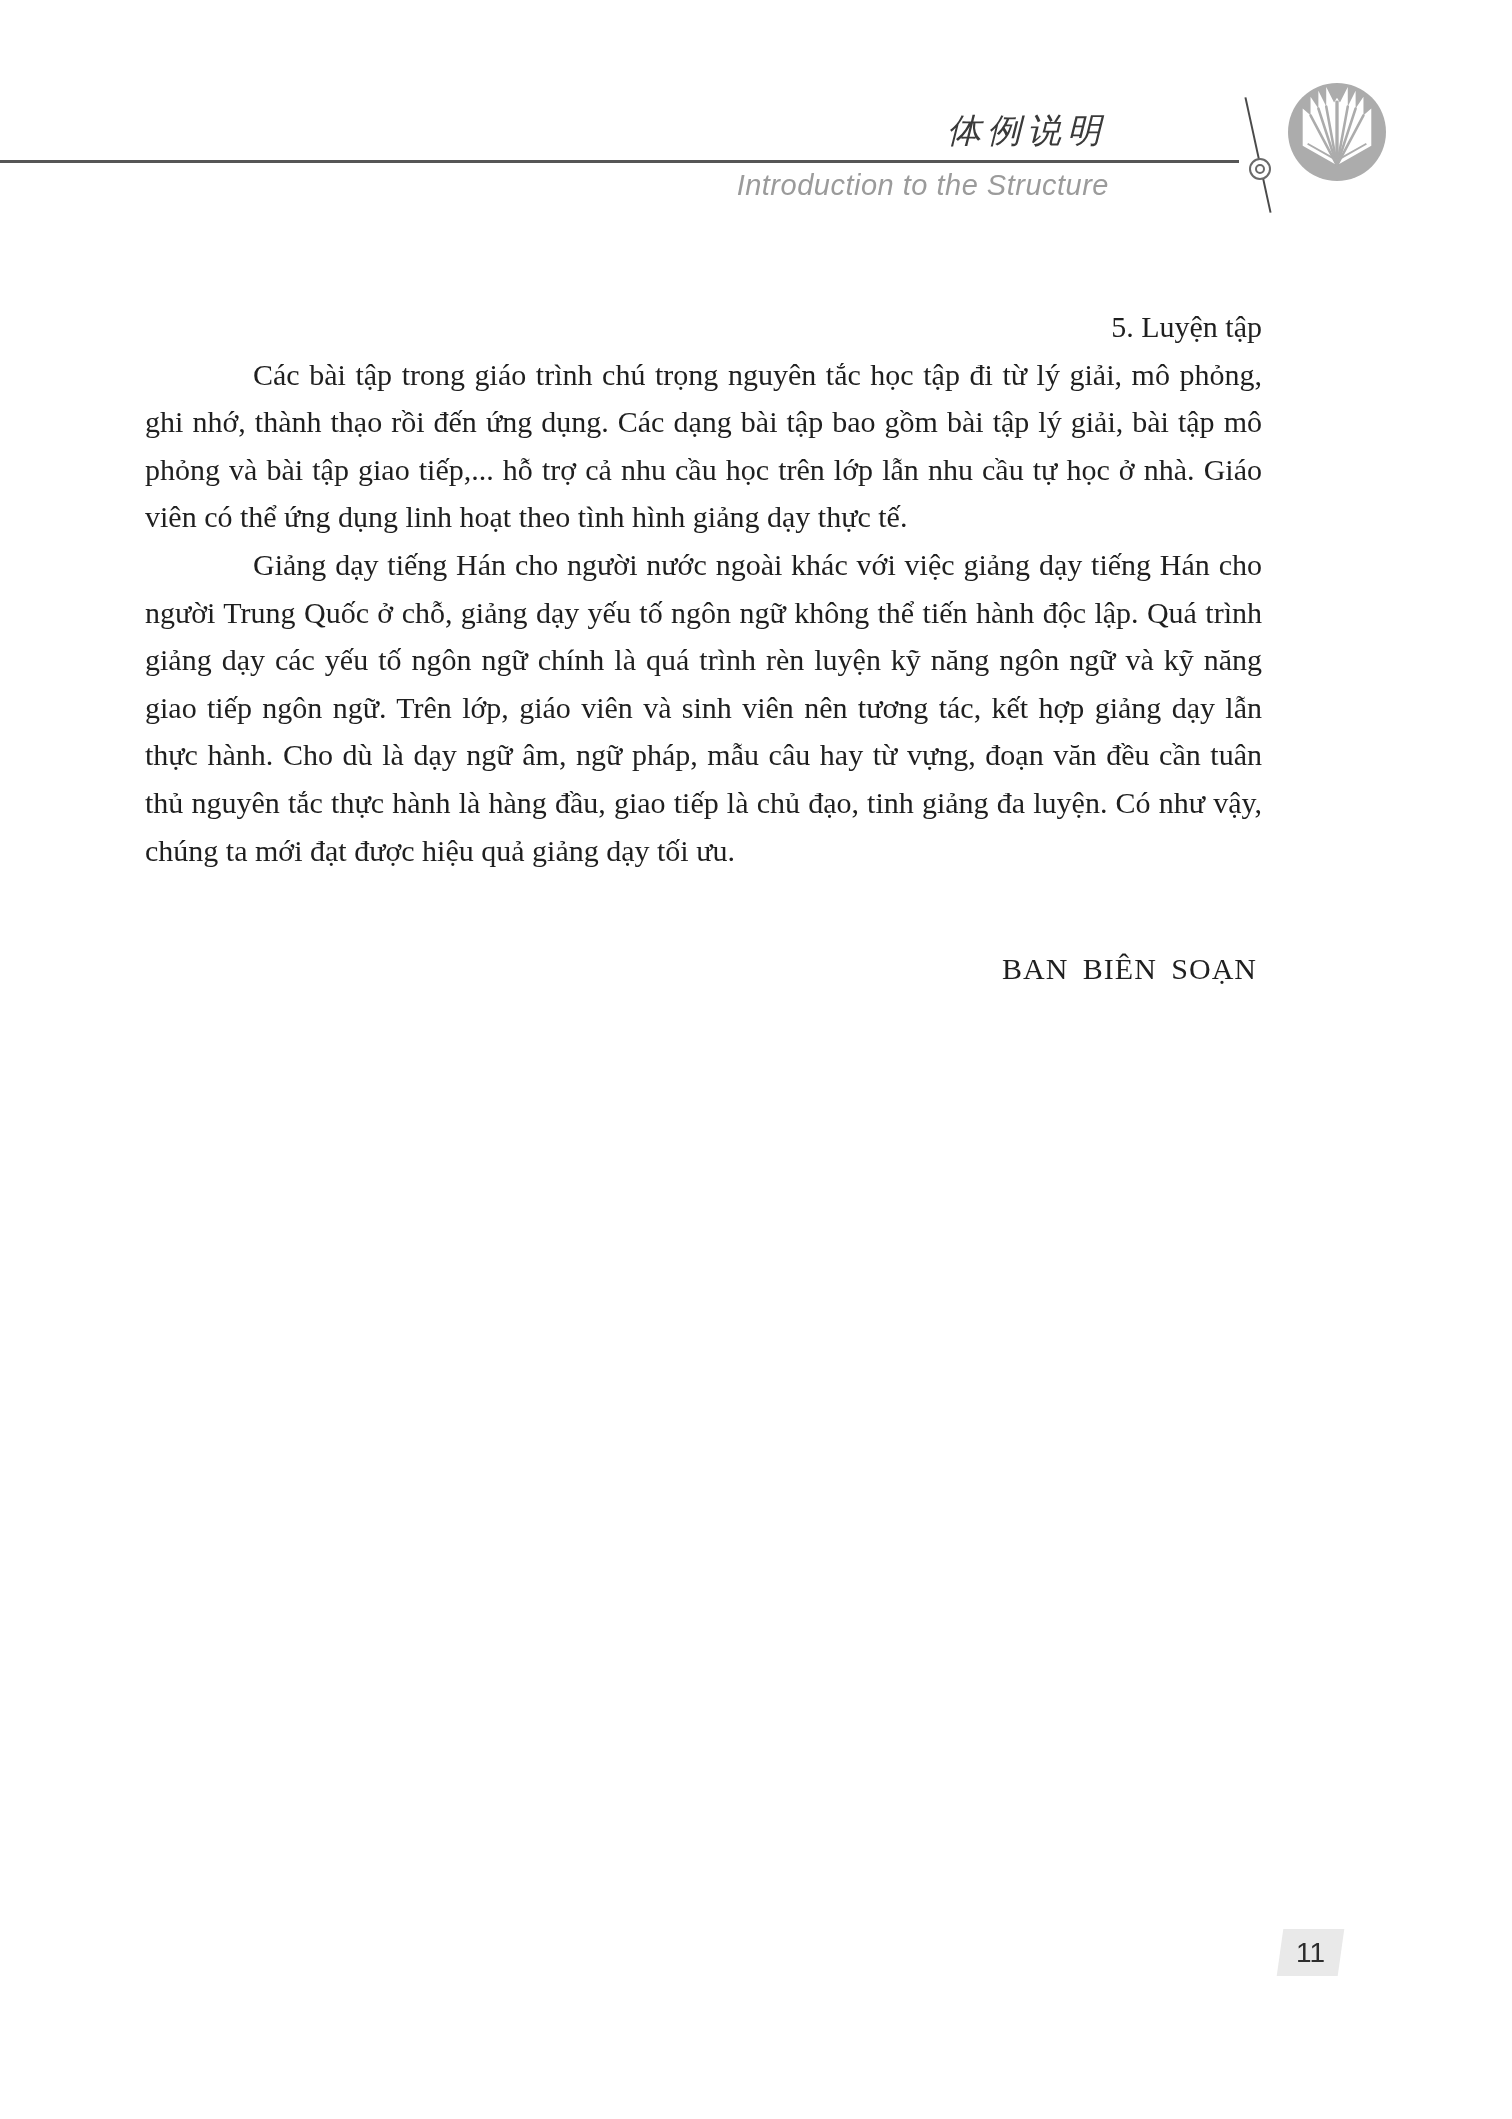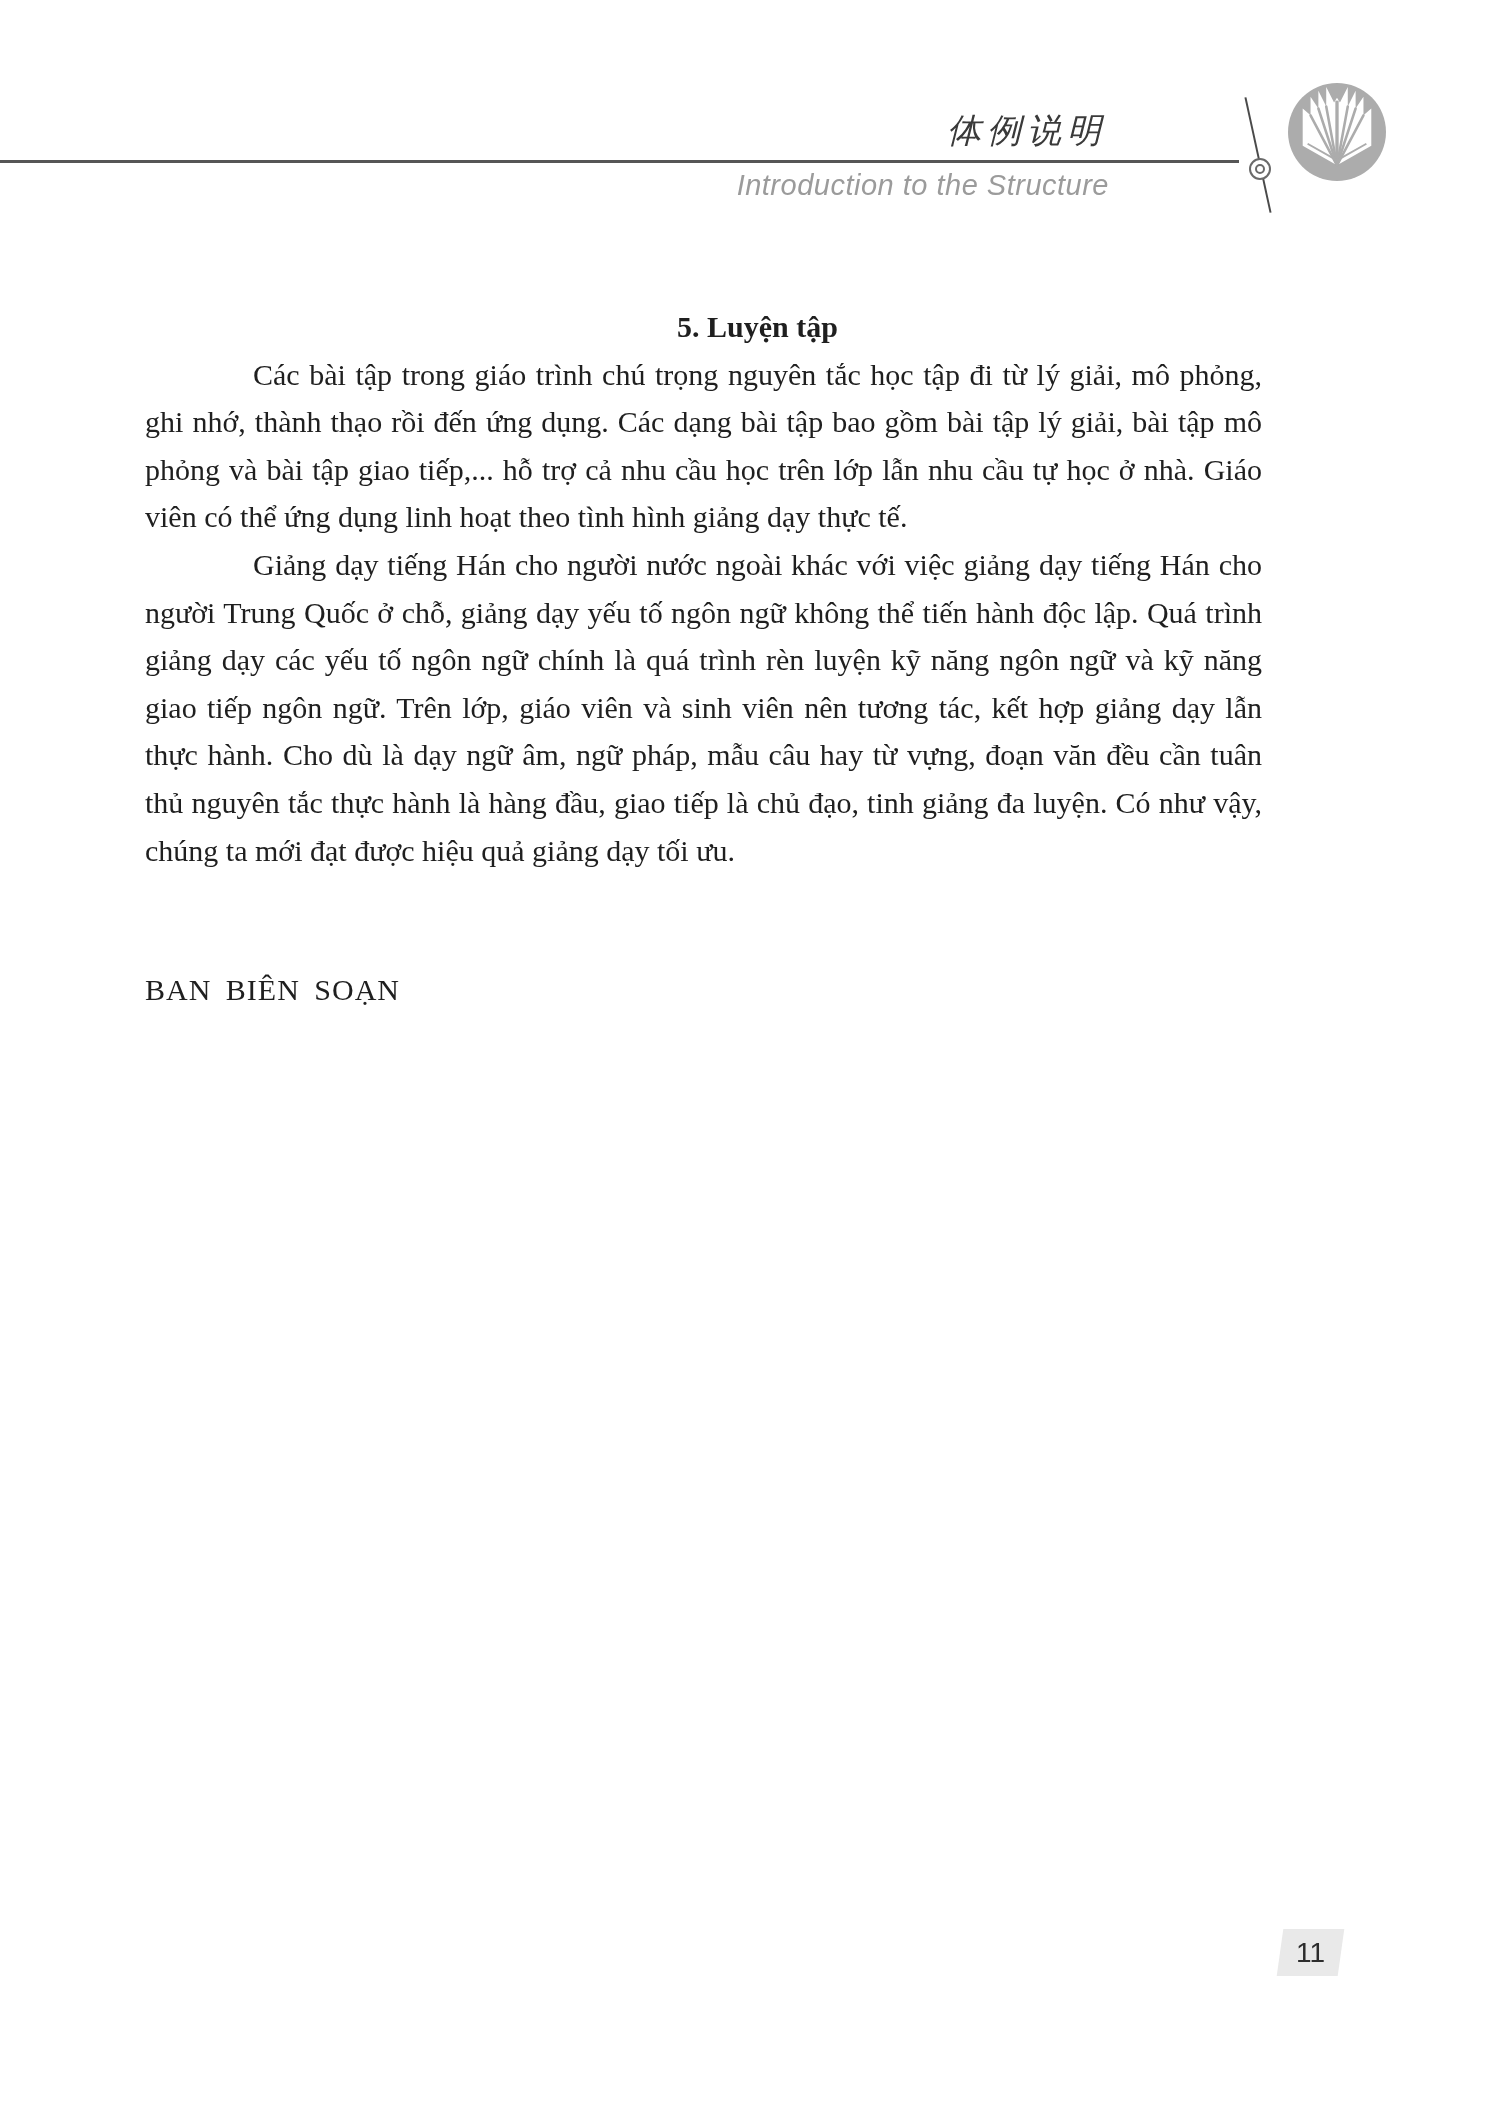--- a/index.html
+++ b/index.html
@@ -74,30 +74,31 @@
   .content {
     position: absolute;
     left: 145px; top: 303px;
     width: 1117px;
     font-size: 30px;
     line-height: 47.6px;
     color: #1f1f1f;
     text-align: justify;
   }
   .content .heading {
-    font-weight: bold;
+    font-weight: normal;
     text-indent: 108px;
-    text-align: center;
+    text-align: right;
   }
   .content p.para {
     text-indent: 108px;
   }
   .signoff {
+    text-align: right;
     padding-right: 5px;
-    margin-top: 92px;
+    margin-top: 71px;
     letter-spacing: 1px;
     word-spacing: 6px;
     font-size: 30px;
   }
 
   
   .page-tab {
     position: absolute;
     left: 1280px; top: 1929px;
     width: 61px; height: 47px;

